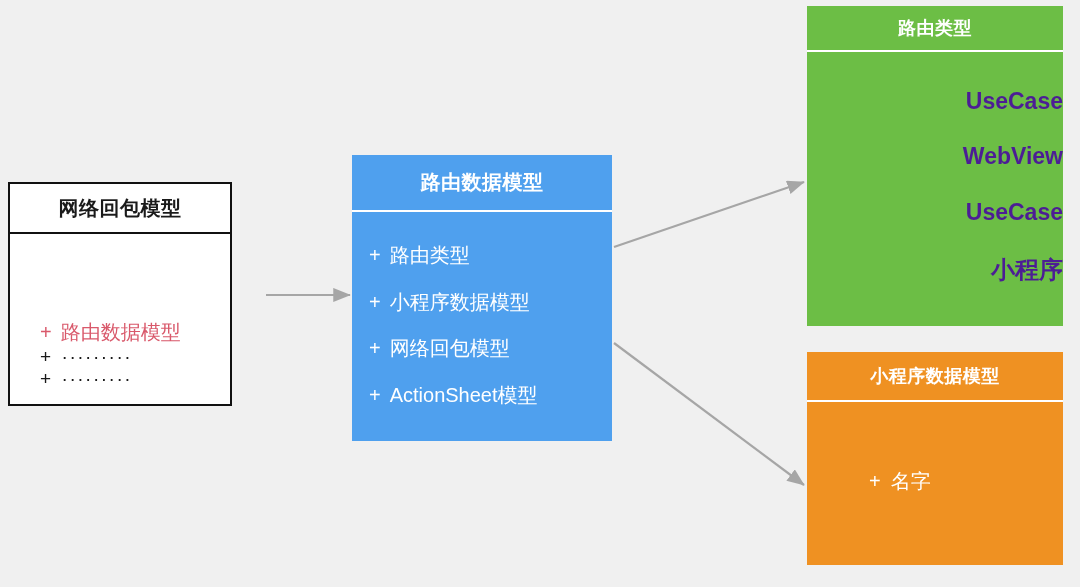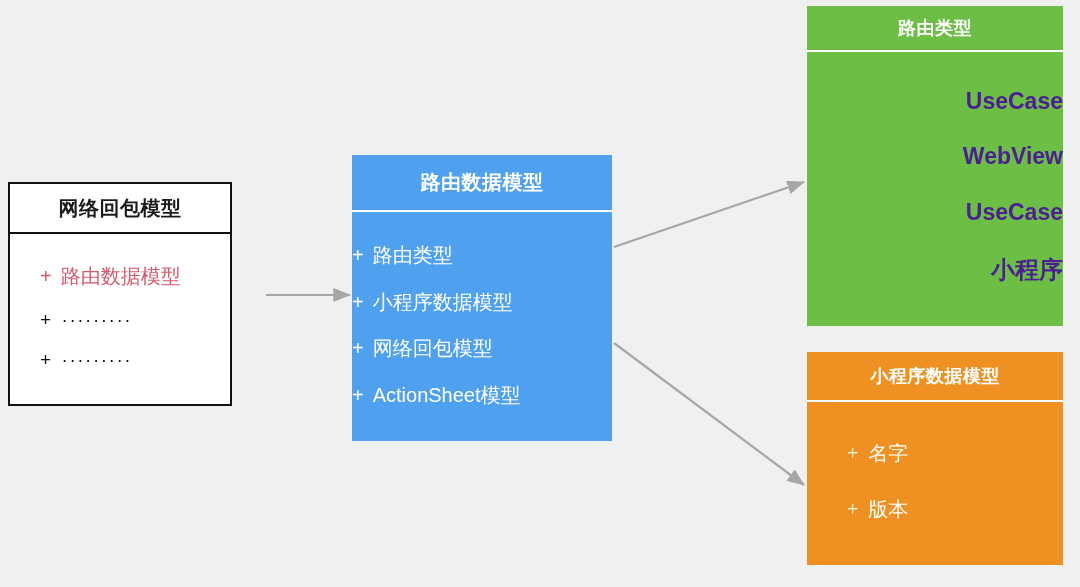--- a/index.html
+++ b/index.html
@@ -54,20 +54,21 @@
   }
   #box-network .uml-title {
     color: #1a1a1a;
     font-size: 20px;
     height: 48px;
     line-height: 48px;
     border-bottom: 2.5px solid #111111;
   }
   #box-network .uml-body {
     padding: 10px 12px 14px 0;
+    justify-content: flex-end;
   }
   #box-network .uml-row {
     font-size: 20px;
     color: #1a1a1a;
     padding-left: 30px;
   }
   #box-network .uml-row.accent {
     color: #d9596b;
   }
   #box-network .uml-row .plus {
@@ -92,20 +93,21 @@
     height: 55px;
     line-height: 55px;
     border-bottom: 2.5px solid #ffffff;
   }
   #box-route .uml-body {
     padding: 10px 0 12px 0;
   }
   #box-route .uml-row {
     color: #ffffff;
     font-size: 20px;
+    padding-left: 17px;
   }
   #box-route .uml-row .plus {
     margin-right: 9px;
   }
 
   
   #box-routetype {
     left: 807px;
     top: 6px;
     width: 256px;
@@ -146,22 +148,21 @@
     height: 48px;
     line-height: 48px;
     border-bottom: 2.5px solid #ffffff;
   }
   #box-miniapp .uml-body {
     padding: 8px 0 12px 0;
   }
   #box-miniapp .uml-row {
     color: #ffffff;
     font-size: 20px;
-    padding-left: 40px;
-    font-family: Liberation Serif, serif;
+    padding-left: 62px;
   }
   #box-miniapp .uml-row .plus {
     margin-right: 10px;
   }
 
   #arrow-layer {
     position: absolute;
     left: 0;
     top: 0;
     width: 1080px;
@@ -227,19 +228,16 @@
       <div class="uml-row cjk">小程序</div>
     </div>
   </div>
 
   <div class="uml-box" id="box-miniapp">
     <div class="uml-title">小程序数据模型</div>
     <div class="uml-body">
       <div class="uml-row">
         <span class="plus">+</span><span>名字</span>
       </div>
-      <div class="uml-row">
-        <span class="plus">+</span><span>版本</span>
-      </div>
     </div>
   </div>
 
 </div>
 
 </body></html>

